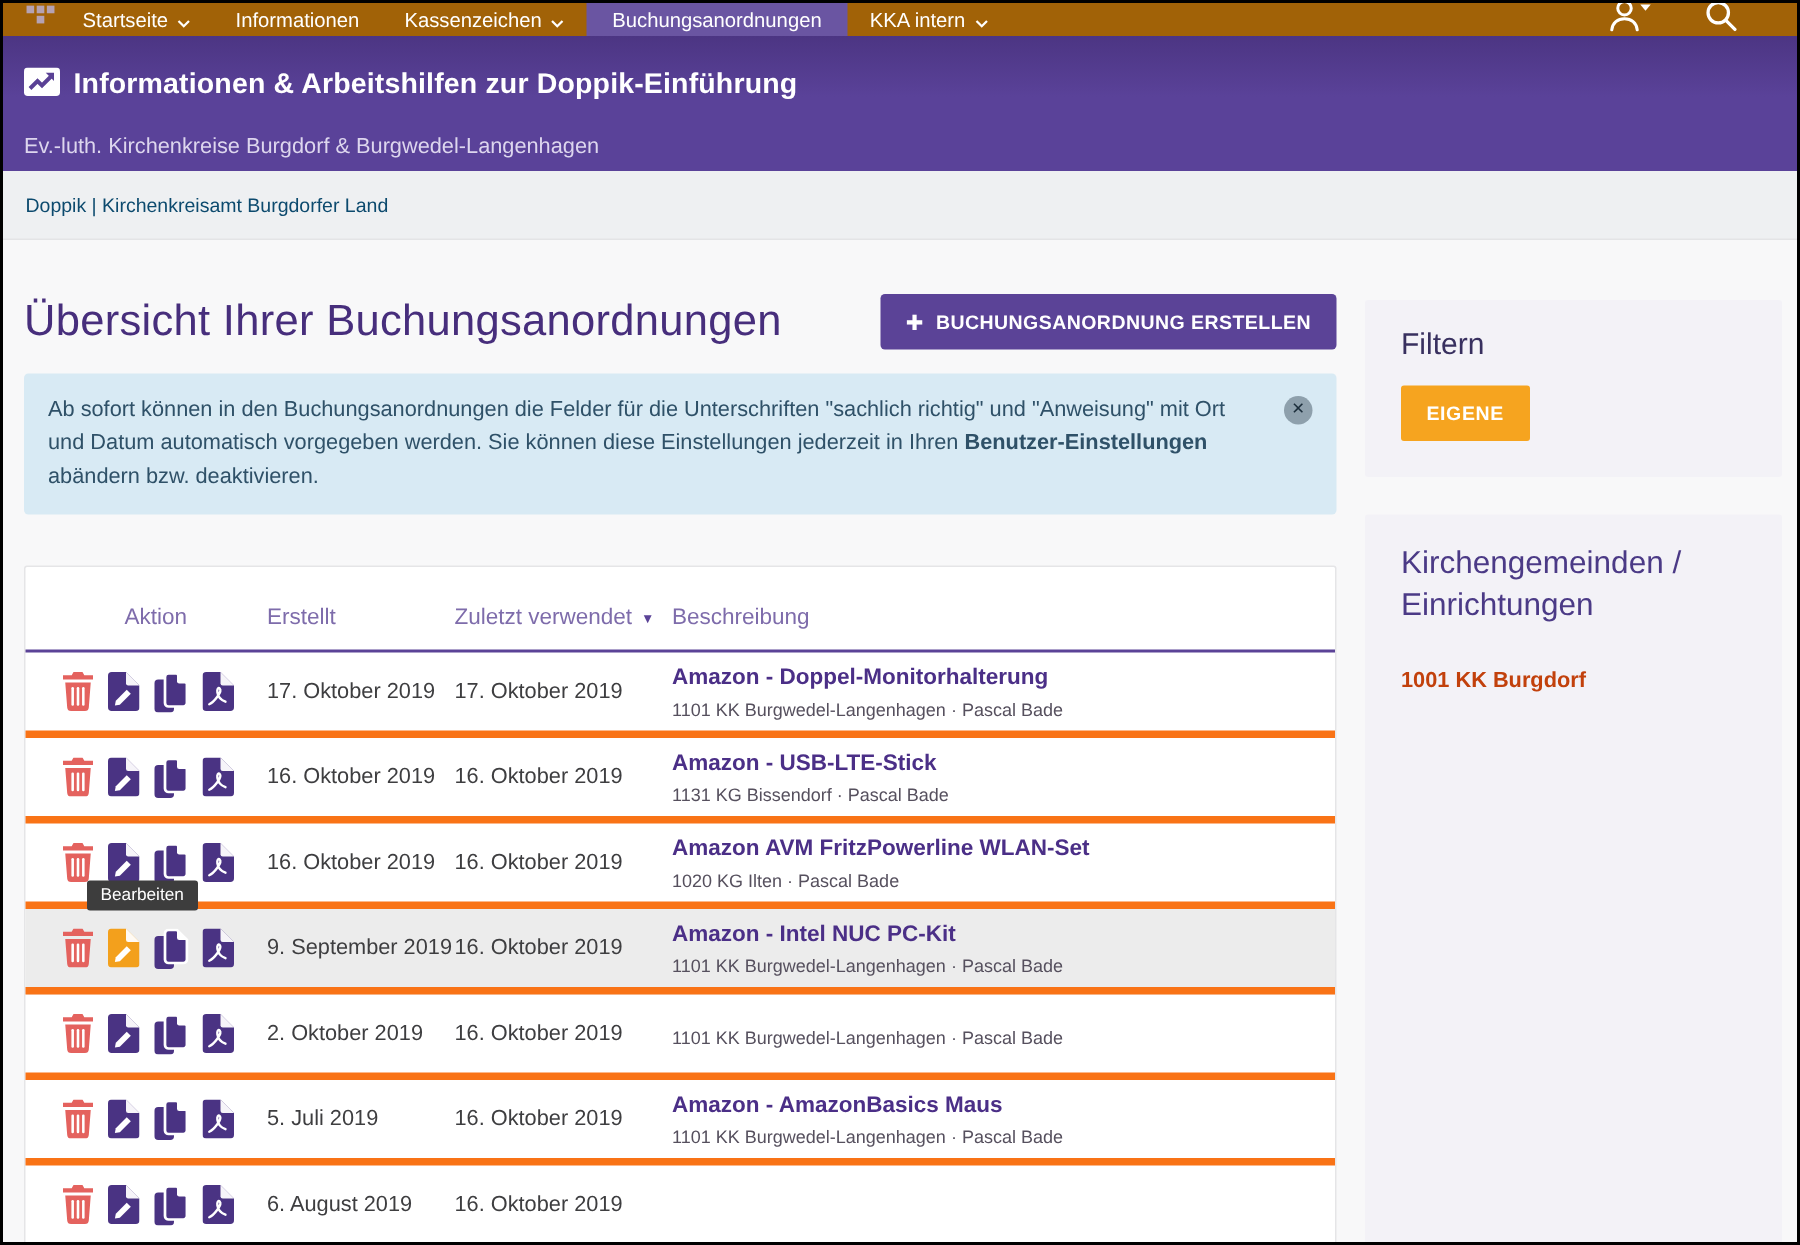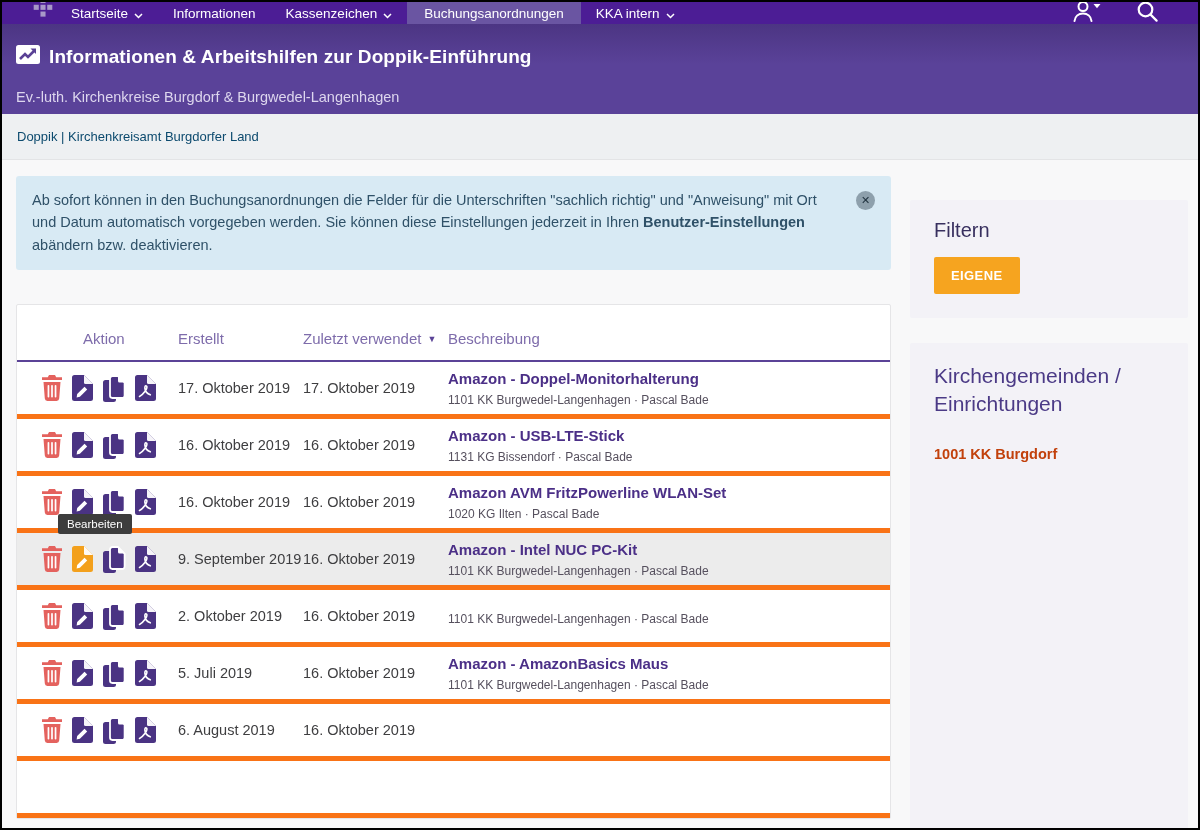--- a/index.html
+++ b/index.html
@@ -2,22 +2,22 @@
 <html lang="de"><head>
 <meta charset="utf-8">
 <style>
   * { margin:0; padding:0; box-sizing:border-box; }
   html,body { width:1200px; height:830px; }
   body { font-family:"Liberation Sans","DejaVu Sans",sans-serif; }
   .viewport { width:1200px; height:830px; border:2px solid #000; overflow:hidden;
               background:#f8f8f9; position:relative; }
 
   
-  .topnav { height:22px; background:#4c1d95; display:flex; align-items:center;
-            padding-left:28px; position:relative; }
+  .topnav { height:22px; background:#a16207; display:flex; align-items:flex-end;
+            padding-left:12px; position:relative; }
   .logo { margin-top:-4px; opacity:.85; flex:none; }
   .nav-item { display:inline-flex; align-items:center; gap:6px; color:#fff;
               font-size:13.5px; padding:1px 15px 0; text-decoration:none; height:22px; }
   .nav-item:first-of-type { margin-left:14px; }
   .nav-item.active { background:#6a55a2; padding:1px 17px 0; }
   .nav-item .caret { margin-top:1px; }
   .nav-right { margin-left:auto; display:flex; align-items:flex-start; gap:34px;
                padding-right:40px; margin-top:-2px; }
   .nav-icon-btn { background:none; border:none; cursor:pointer; padding:0; }
 
@@ -172,20 +172,27 @@
     <p>Ev.-luth. Kirchenkreise Burgdorf &amp; Burgwedel-Langenhagen</p>
   </header>
 
   <div class="breadcrumb">
     <span>Doppik | Kirchenkreisamt Burgdorfer Land</span>
   </div>
 
   <div class="page">
 
     <main class="content">
+      <div class="title-row">
+        <h2 class="page-title">Übersicht Ihrer Buchungsanordnungen</h2>
+        <button class="create-btn">
+          <span class="plus">✚</span>
+          <span>BUCHUNGSANORDNUNG ERSTELLEN</span>
+        </button>
+      </div>
 
       <div class="alert">
         <p><span>Ab sofort können in den Buchungsanordnungen die Felder für die Unterschriften "sachlich richtig" und "Anweisung" mit Ort und Datum automatisch vorgegeben werden. Sie können diese Einstellungen jederzeit in Ihren </span><a>Benutzer-Einstellungen</a><span> abändern bzw. deaktivieren.</span></p>
         <button class="alert-close">✕</button>
       </div>
 
       <section class="table-card">
         <div class="thead">
           <span class="th-aktion">Aktion</span>
           <span>Erstellt</span>

